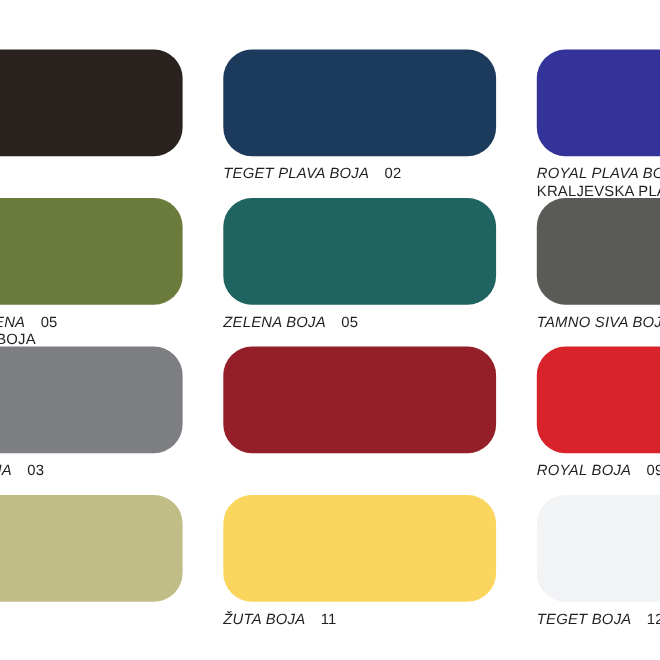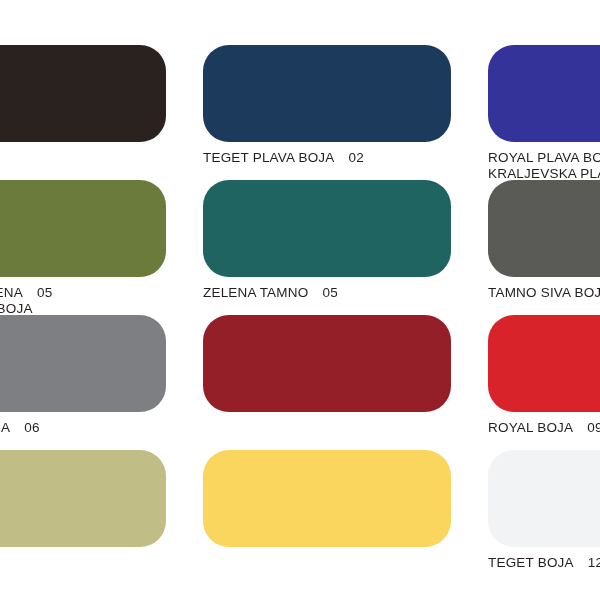--- a/index.html
+++ b/index.html
@@ -51,20 +51,21 @@
     margin-top: 8px;
     font-size: 13.5px;
     line-height: 15px;
     letter-spacing: 0.2px;
     color: #231f20;
     white-space: nowrap;
   }
 
   .label .name {
     display: inline;
+    font-style: italic;
   }
 
   .label .num {
     display: inline;
     margin-left: 14px;
   }
 
   .label .sub {
     display: block;
     margin-top: 1px;
@@ -109,37 +110,37 @@
       <div class="swatch" style="background: rgb(107, 123, 60);"></div>
       <div class="label">
         <span class="name">NASTO ZELENA</span><span class="num">05</span>
         <span class="sub">KA ZELENA BOJA</span>
       </div>
     </div>
 
     <div class="cell">
       <div class="swatch" style="background: rgb(31, 100, 96);"></div>
       <div class="label">
-        <span class="name">ZELENA TAMNO</span><span class="num">05</span>
+        <span class="name">ZELENA BOJA</span><span class="num">05</span>
         
       </div>
     </div>
 
     <div class="cell">
       <div class="swatch" style="background: rgb(90, 90, 87);"></div>
       <div class="label">
         <span class="name">TAMNO SIVA BOJA</span>
         
       </div>
     </div>
 
     <div class="cell">
       <div class="swatch" style="background: rgb(125, 127, 130);"></div>
       <div class="label">
-        <span class="name">LO SIVA BOJA</span><span class="num">06</span>
+        <span class="name">LO SIVA BOJA</span><span class="num">03</span>
         
       </div>
     </div>
 
     <div class="cell">
       <div class="swatch" style="background: rgb(149, 31, 41);"></div>
     </div>
 
     <div class="cell">
       <div class="swatch" style="background: rgb(216, 35, 42);"></div>
@@ -152,20 +153,24 @@
     <div class="cell">
       <div class="swatch" style="background: rgb(193, 189, 134);"></div>
       <div class="label">
 
         <span class="sub">IJESKA</span>
       </div>
     </div>
 
     <div class="cell">
       <div class="swatch" style="background: rgb(251, 214, 94);"></div>
+      <div class="label">
+        <span class="name">ŽUTA BOJA</span><span class="num">11</span>
+        
+      </div>
     </div>
 
     <div class="cell">
       <div class="swatch is-white" style="background: rgb(242, 243, 245);"></div>
       <div class="label">
         <span class="name">TEGET BOJA</span><span class="num">12</span>
         
       </div>
     </div>
 

